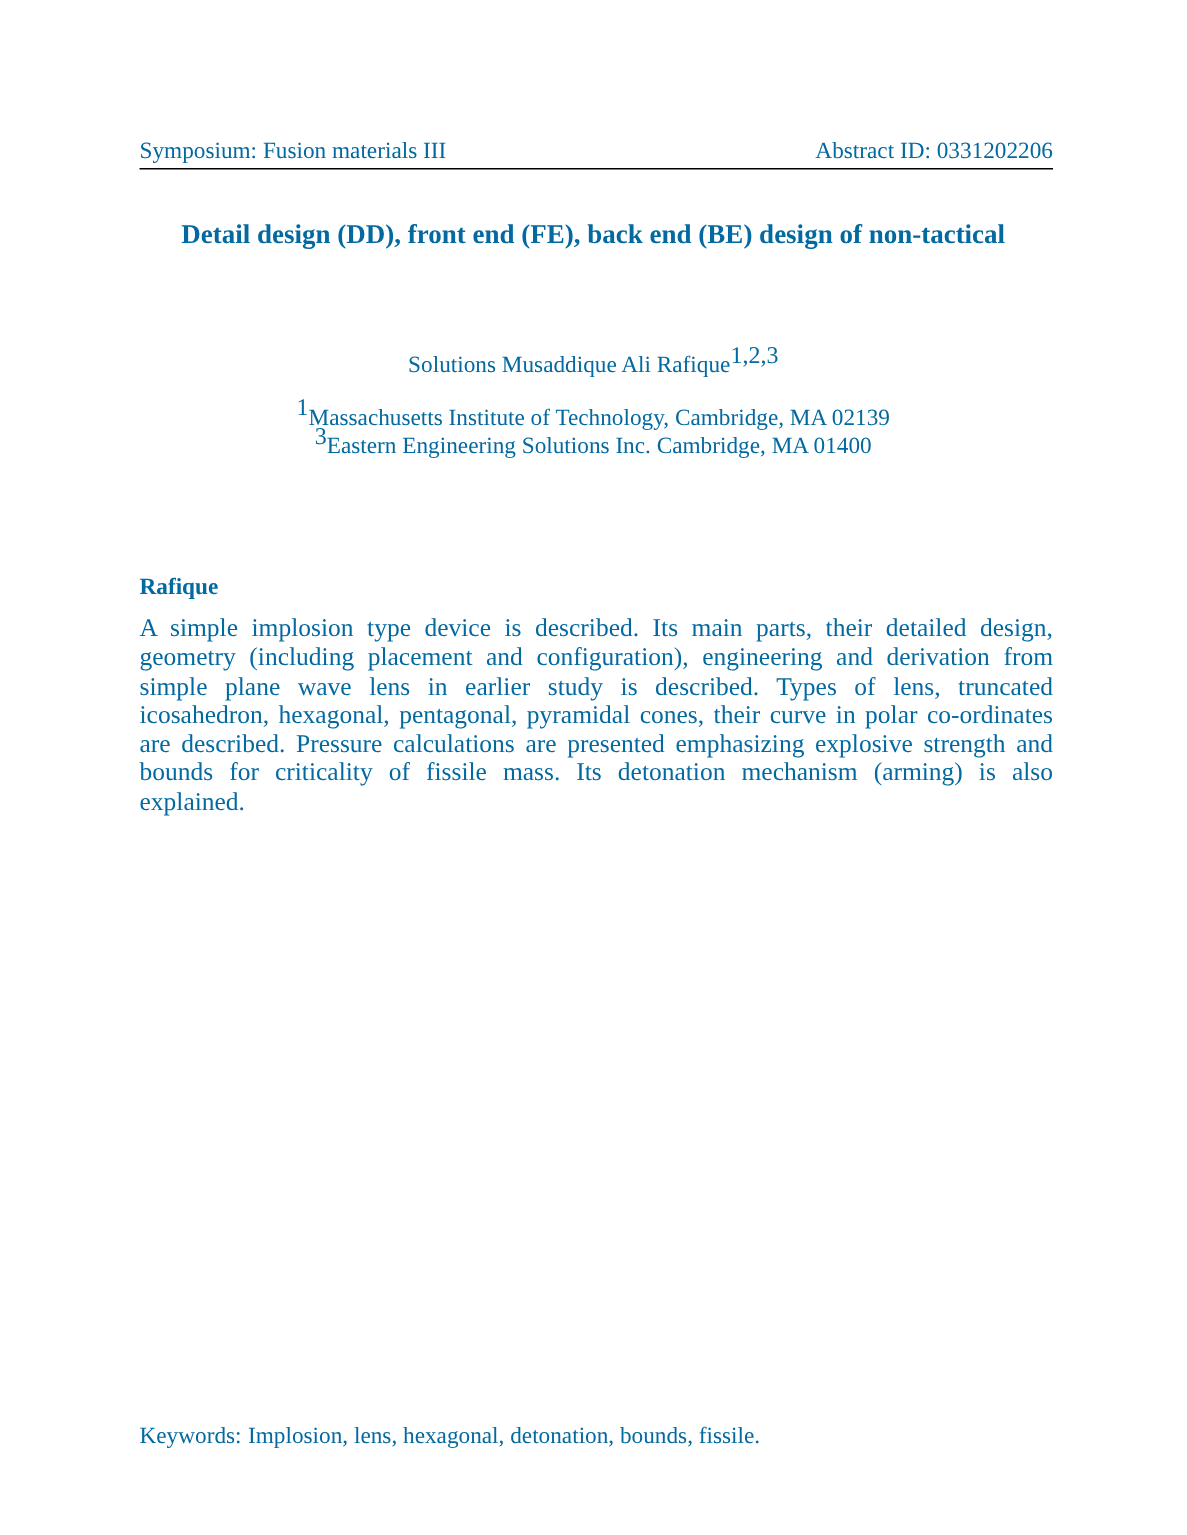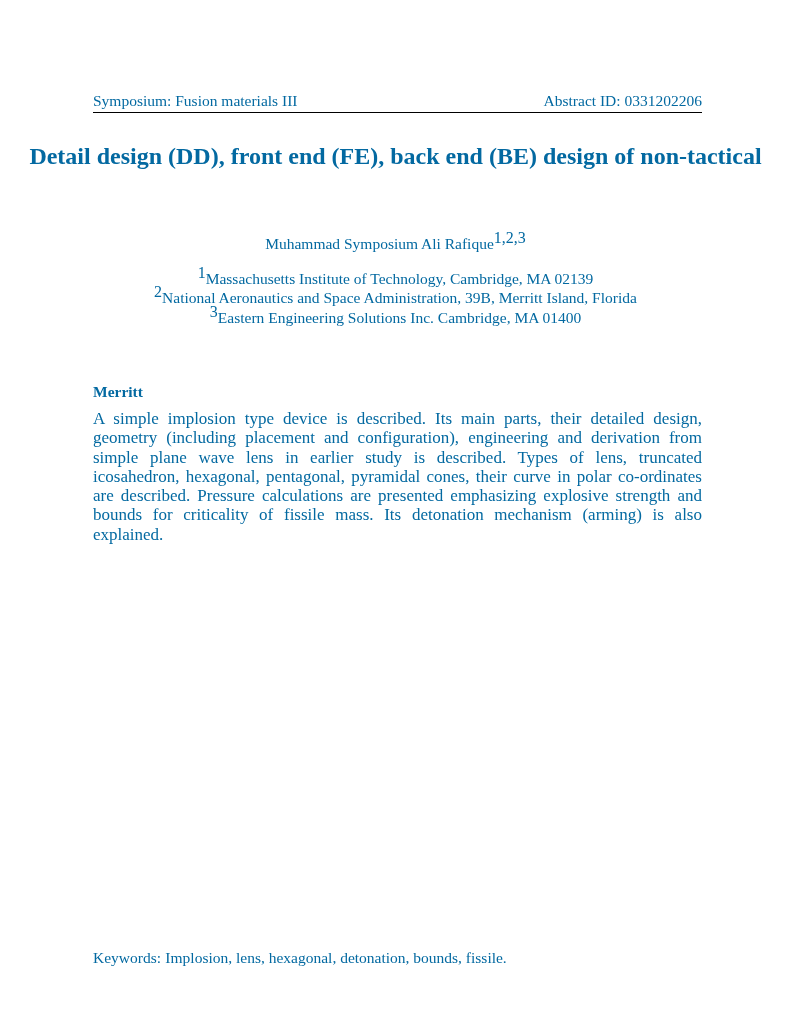--- a/index.html
+++ b/index.html
@@ -33,21 +33,21 @@
     border-bottom: 1px solid #000000;
   }
 
   
   .paper-title {
     top: 97px;
     left: 0;
     width: 791px;
     text-align: center;
     font-weight: bold;
-    font-size: 24px;
+    font-size: 18px;
     line-height: 23px;
   }
   .paper-title .title-line { white-space: nowrap; }
 
   
   .author-line {
     top: 186px;
     left: 0;
     width: 791px;
     text-align: center;
@@ -107,29 +107,28 @@
 
   <div class="abs doc-header">
     <span>Symposium: Fusion materials III</span>
     <span>Abstract ID: 0331202206</span>
   </div>
 
   <div class="abs paper-title">
     <div class="title-line">Detail design (DD), front end (FE), back end (BE) design of non-tactical</div>
   </div>
 
-  <div class="abs author-line"><span>Muhammad Symposium Ali Rafique</span><sup>1,2,3</sup></div>
+  <div class="abs author-line"><span>Solutions Musaddique Ali Rafique</span><sup>1,2,3</sup></div>
 
   <div class="abs affiliations">
     <div class="affil-line"><sup>1</sup><span>Massachusetts Institute of Technology, Cambridge, MA 02139</span></div>
-    <div class="affil-line"><sup>2</sup><span>National Aeronautics and Space Administration, 39B, Merritt Island, Florida</span></div>
     <div class="affil-line"><sup>3</sup><span>Eastern Engineering Solutions Inc. Cambridge, MA 01400</span></div>
   </div>
 
-  <div class="abs abstract-heading">Merritt</div>
+  <div class="abs abstract-heading">Rafique</div>
 
   <p class="abs abstract-body">A simple implosion type device is described. Its main parts, their detailed design, geometry (including placement and configuration), engineering and derivation from simple plane wave lens in earlier study is described. Types of lens, truncated icosahedron, hexagonal, pentagonal, pyramidal cones, their curve in polar co-ordinates are described. Pressure calculations are presented emphasizing explosive strength and bounds for criticality of fissile mass. Its detonation mechanism (arming) is also explained.</p>
 
   <div class="abs keywords-line">
     <span class="kw-label">Keywords:</span><span>Implosion, lens, hexagonal, detonation, bounds, fissile.</span>
   </div>
 
 </div>
 
 </body></html>

